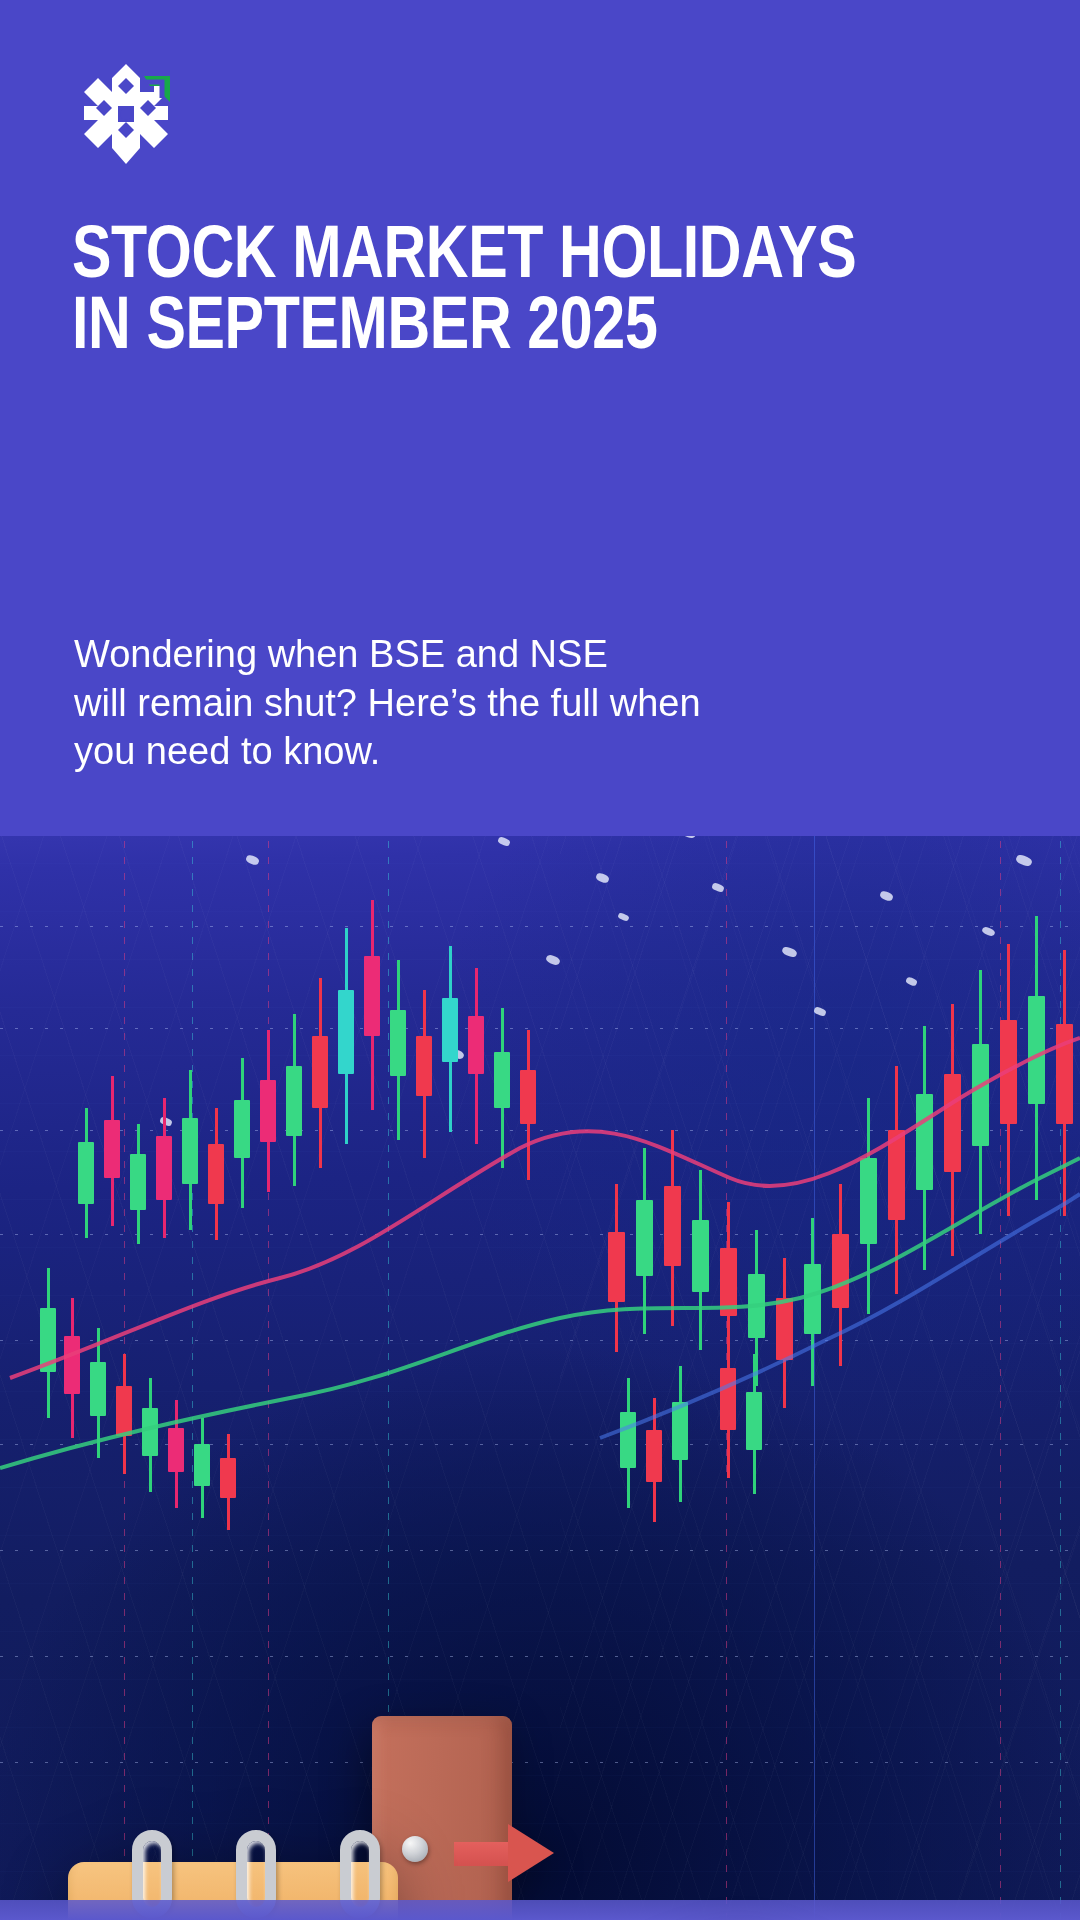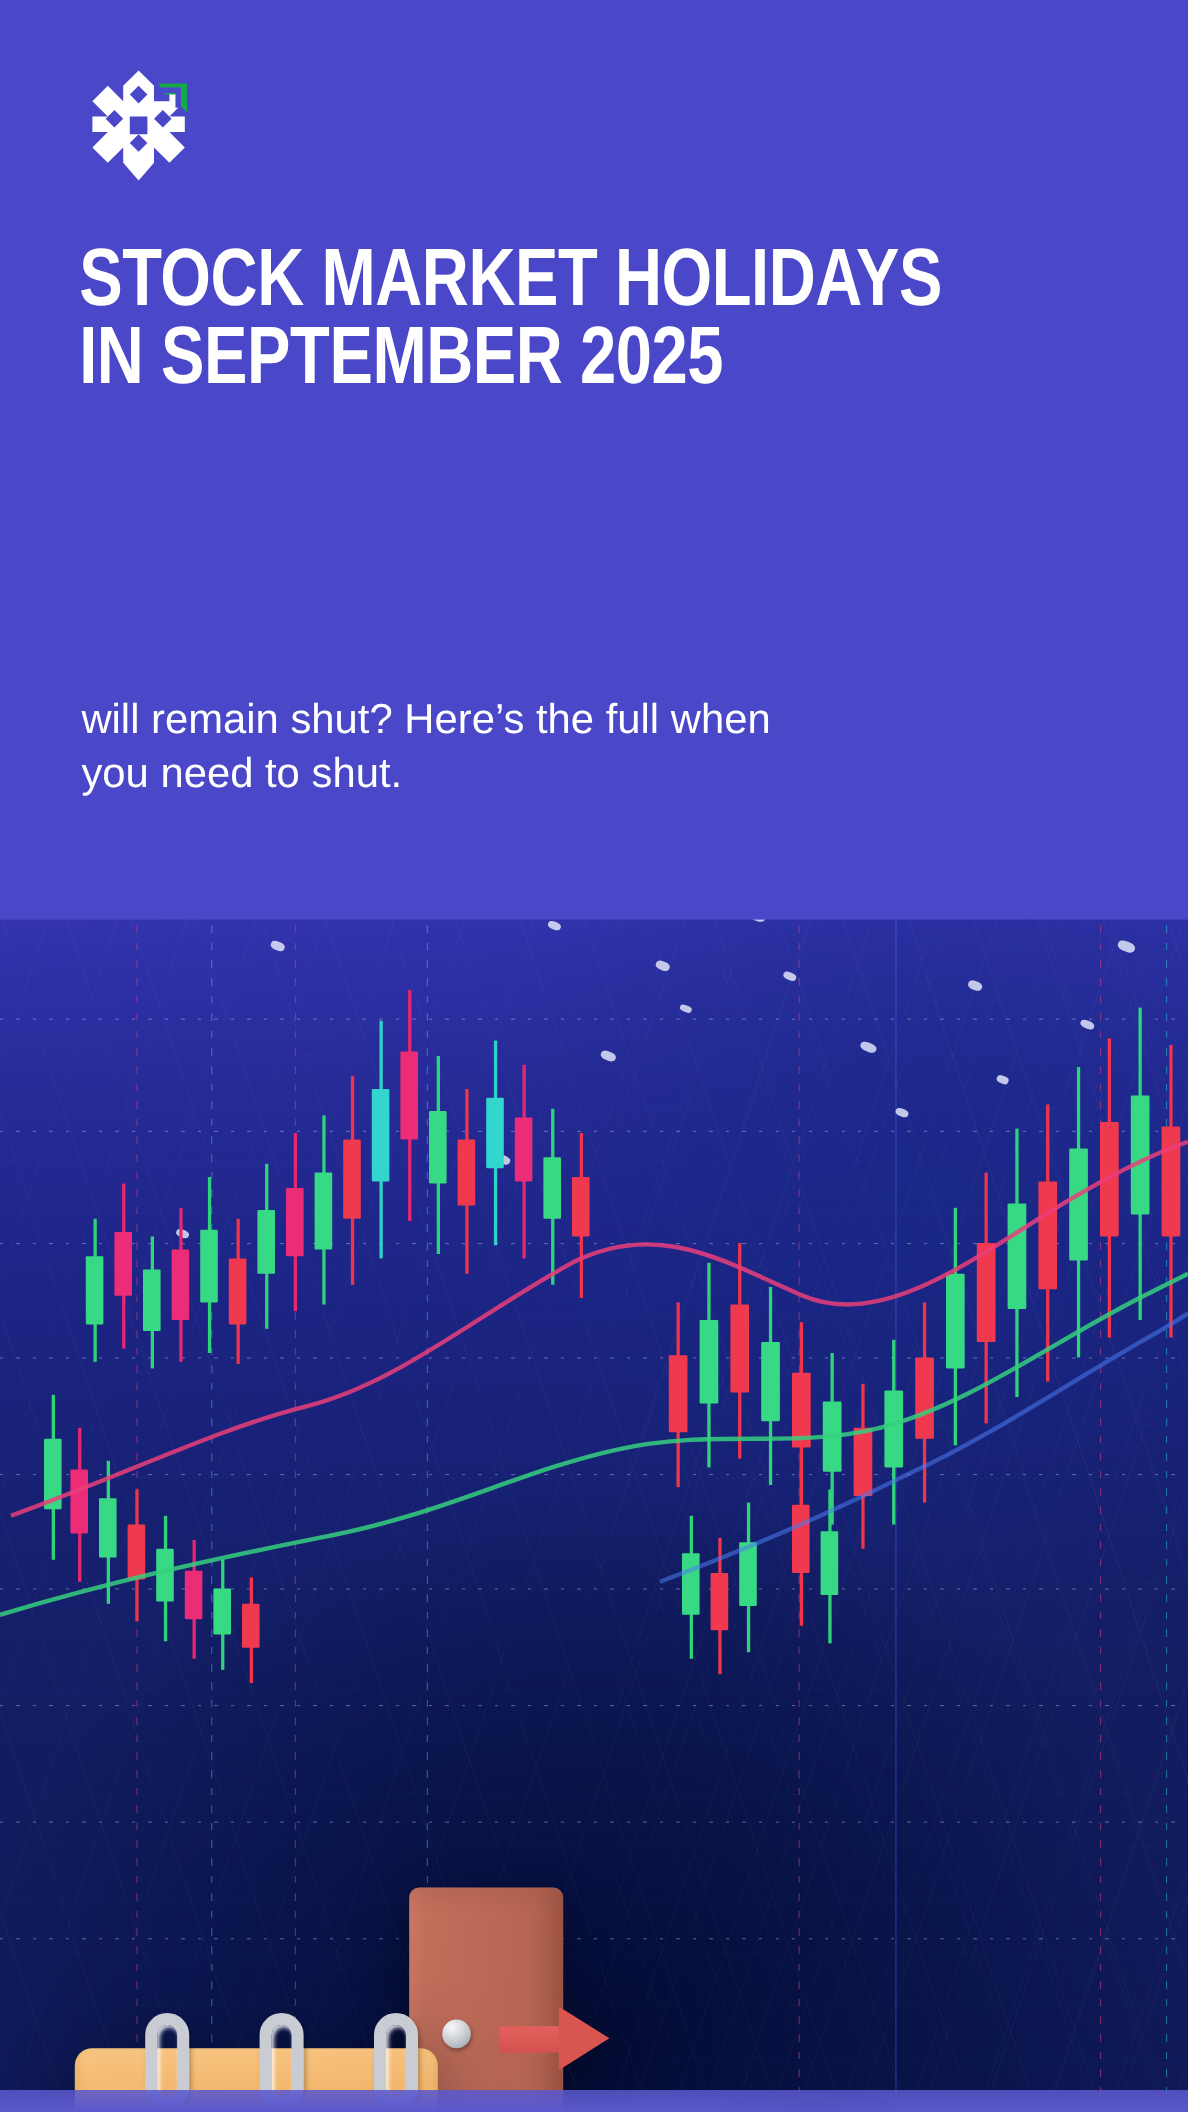--- a/index.html
+++ b/index.html
@@ -585,19 +585,20 @@
         <path d="M72 20 L88 20 L88 36" fill="none" stroke="#4a47c8" stroke-width="5"></path>
       </svg>
     </div>
 
     <h1 class="title">
       <span class="tline">STOCK MARKET HOLIDAYS</span>
       <span class="tline">IN SEPTEMBER 2025</span>
     </h1>
 
     <p class="subtitle">
+      <span class="sline">Wondering when BSE and NSE</span>
       <span class="sline">will remain shut? Here’s the full when</span>
-      <span class="sline">you need to shut.</span>
+      <span class="sline">you need to know.</span>
     </p>
 
   </div>
 
 </div>
 
 </body></html>

